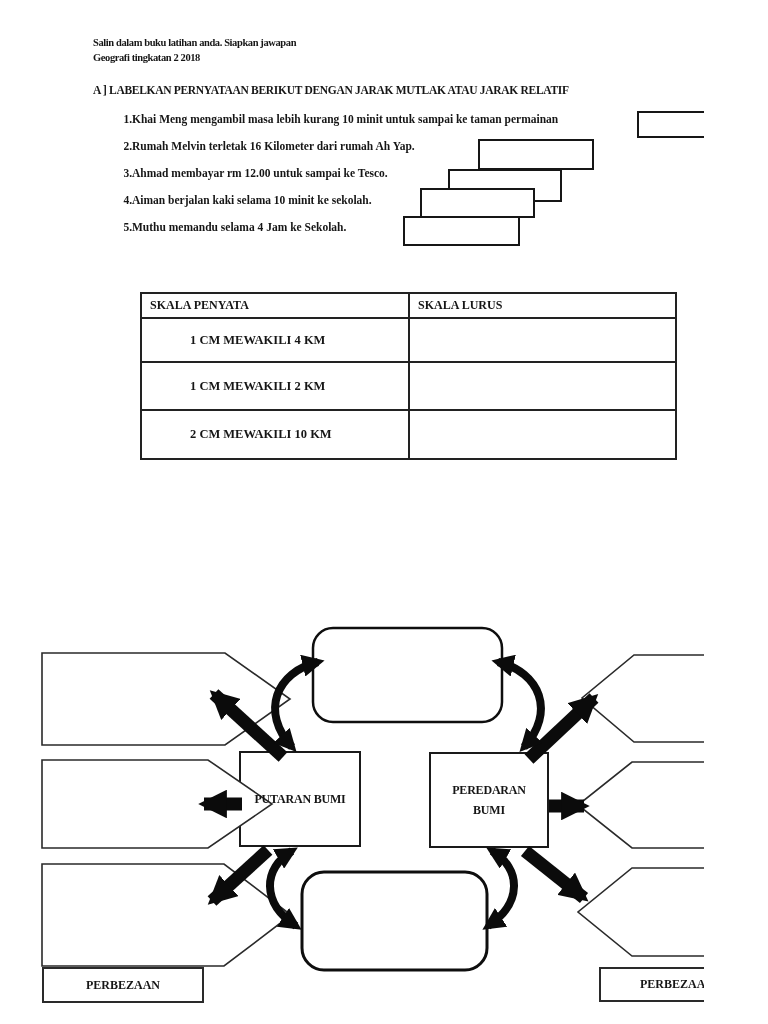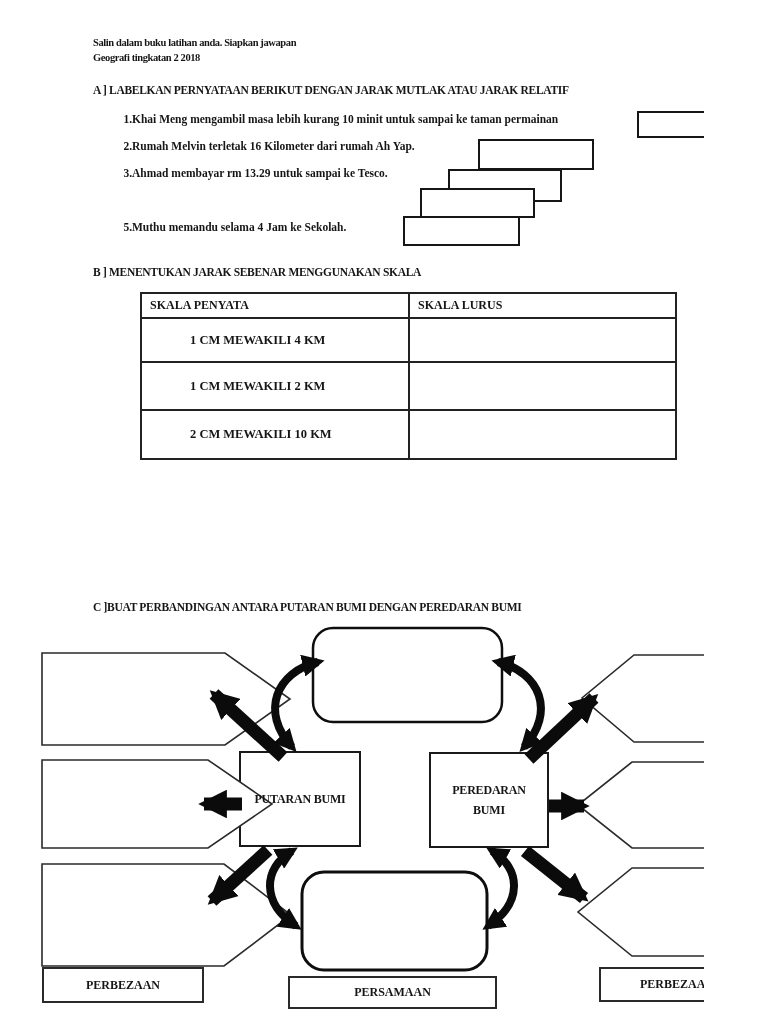--- a/index.html
+++ b/index.html
@@ -28,30 +28,30 @@
 
 <div class="page">
 
   <div class="txt hdr" style="top:37px">Salin dalam buku latihan anda. Siapkan jawapan</div>
   <div class="txt hdr" style="top:52px">Geografi tingkatan 2 2018</div>
 
   <div class="txt heading" style="top:84px">A ] LABELKAN PERNYATAAN BERIKUT DENGAN JARAK MUTLAK ATAU JARAK RELATIF</div>
 
   <div class="item" style="top:113px"><span class="num">1.</span><span>Khai Meng mengambil masa lebih kurang 10 minit untuk sampai ke taman permainan</span></div>
   <div class="item" style="top:140px"><span class="num">2.</span><span>Rumah Melvin terletak 16 Kilometer dari rumah Ah Yap.</span></div>
-  <div class="item" style="top:167px"><span class="num">3.</span><span>Ahmad membayar rm 13.29 untuk sampai ke Tesco.</span></div>
+  <div class="item" style="top:167px"><span class="num">3.</span><span>Ahmad membayar rm 12.00 untuk sampai ke Tesco.</span></div>
+  <div class="item" style="top:194px"><span class="num">4.</span><span>Aiman berjalan kaki selama 10 minit ke sekolah.</span></div>
   <div class="item" style="top:221px"><span class="num">5.</span><span>Muthu memandu selama 4 Jam ke Sekolah.</span></div>
 
   <div class="ansbox" style="left:637px;top:111px;width:115px;height:23px"></div>
   <div class="ansbox" style="left:478px;top:139px;width:112px;height:27px"></div>
   <div class="ansbox" style="left:448px;top:169px;width:110px;height:29px"></div>
   <div class="ansbox" style="left:420px;top:188px;width:111px;height:26px"></div>
   <div class="ansbox" style="left:403px;top:216px;width:113px;height:26px"></div>
 
-  <div class="txt heading" style="top:266px">B ] MENENTUKAN JARAK SEBENAR MENGGUNAKAN SKALA</div>
 
   <table class="skala">
     <colgroup>
         <col style="width:268px">
         <col style="width:267px">
       </colgroup>
     <tbody>
         <tr>
       <th>SKALA PENYATA</th>
       <th>SKALA LURUS</th>
@@ -64,21 +64,20 @@
           <td>1 CM MEWAKILI 2 KM</td>
           <td></td>
         </tr>
     <tr style="height:49px">
           <td>2 CM MEWAKILI 10 KM</td>
           <td></td>
         </tr>
   </tbody>
     </table>
 
-  <div class="txt heading" style="top:601px">C ]BUAT PERBANDINGAN ANTARA PUTARAN BUMI DENGAN PEREDARAN BUMI</div>
 
   <svg class="diagram" width="768" height="1024" viewBox="0 0 768 1024">
     <defs>
       <marker id="mBig" viewBox="0 0 10 10" refX="8" refY="5" markerWidth="2.2" markerHeight="2.2" orient="auto-start-reverse" markerUnits="strokeWidth">
           <path d="M0,0L10,5L0,10Z" fill="#0b0b0b"></path>
         </marker>
       <marker id="mSmall" viewBox="0 0 10 10" refX="7" refY="5" markerWidth="2.8" markerHeight="2.8" orient="auto-start-reverse" markerUnits="strokeWidth">
           <path d="M0,0L10,5L0,10Z" fill="#0b0b0b"></path>
         </marker>
     </defs>
@@ -111,16 +110,15 @@
     <path d="M 492,851 C 521,868 523,903 488,926" fill="none" stroke="#0b0b0b" stroke-width="8" marker-start="url(#mSmall)" marker-end="url(#mSmall)"></path>
   </svg>
 
   <div class="node-label two-line" style="left:430px;top:753px;width:118px;height:94px">
     <span>PEREDARAN</span>
     <span>BUMI</span>
   </div>
   <div class="node-label" style="left:240px;top:752px;width:120px;height:94px">PUTARAN BUMI</div>
 
   <div class="tag-label" style="left:42px;top:967px;width:158px;height:32px">PERBEZAAN</div>
-  <div class="tag-label" style="left:288px;top:976px;width:205px;height:29px">PERSAMAAN</div>
   <div class="tag-label" style="left:599px;top:967px;width:152px;height:31px">PERBEZAAN</div>
 
 </div>
 
 </body></html>

